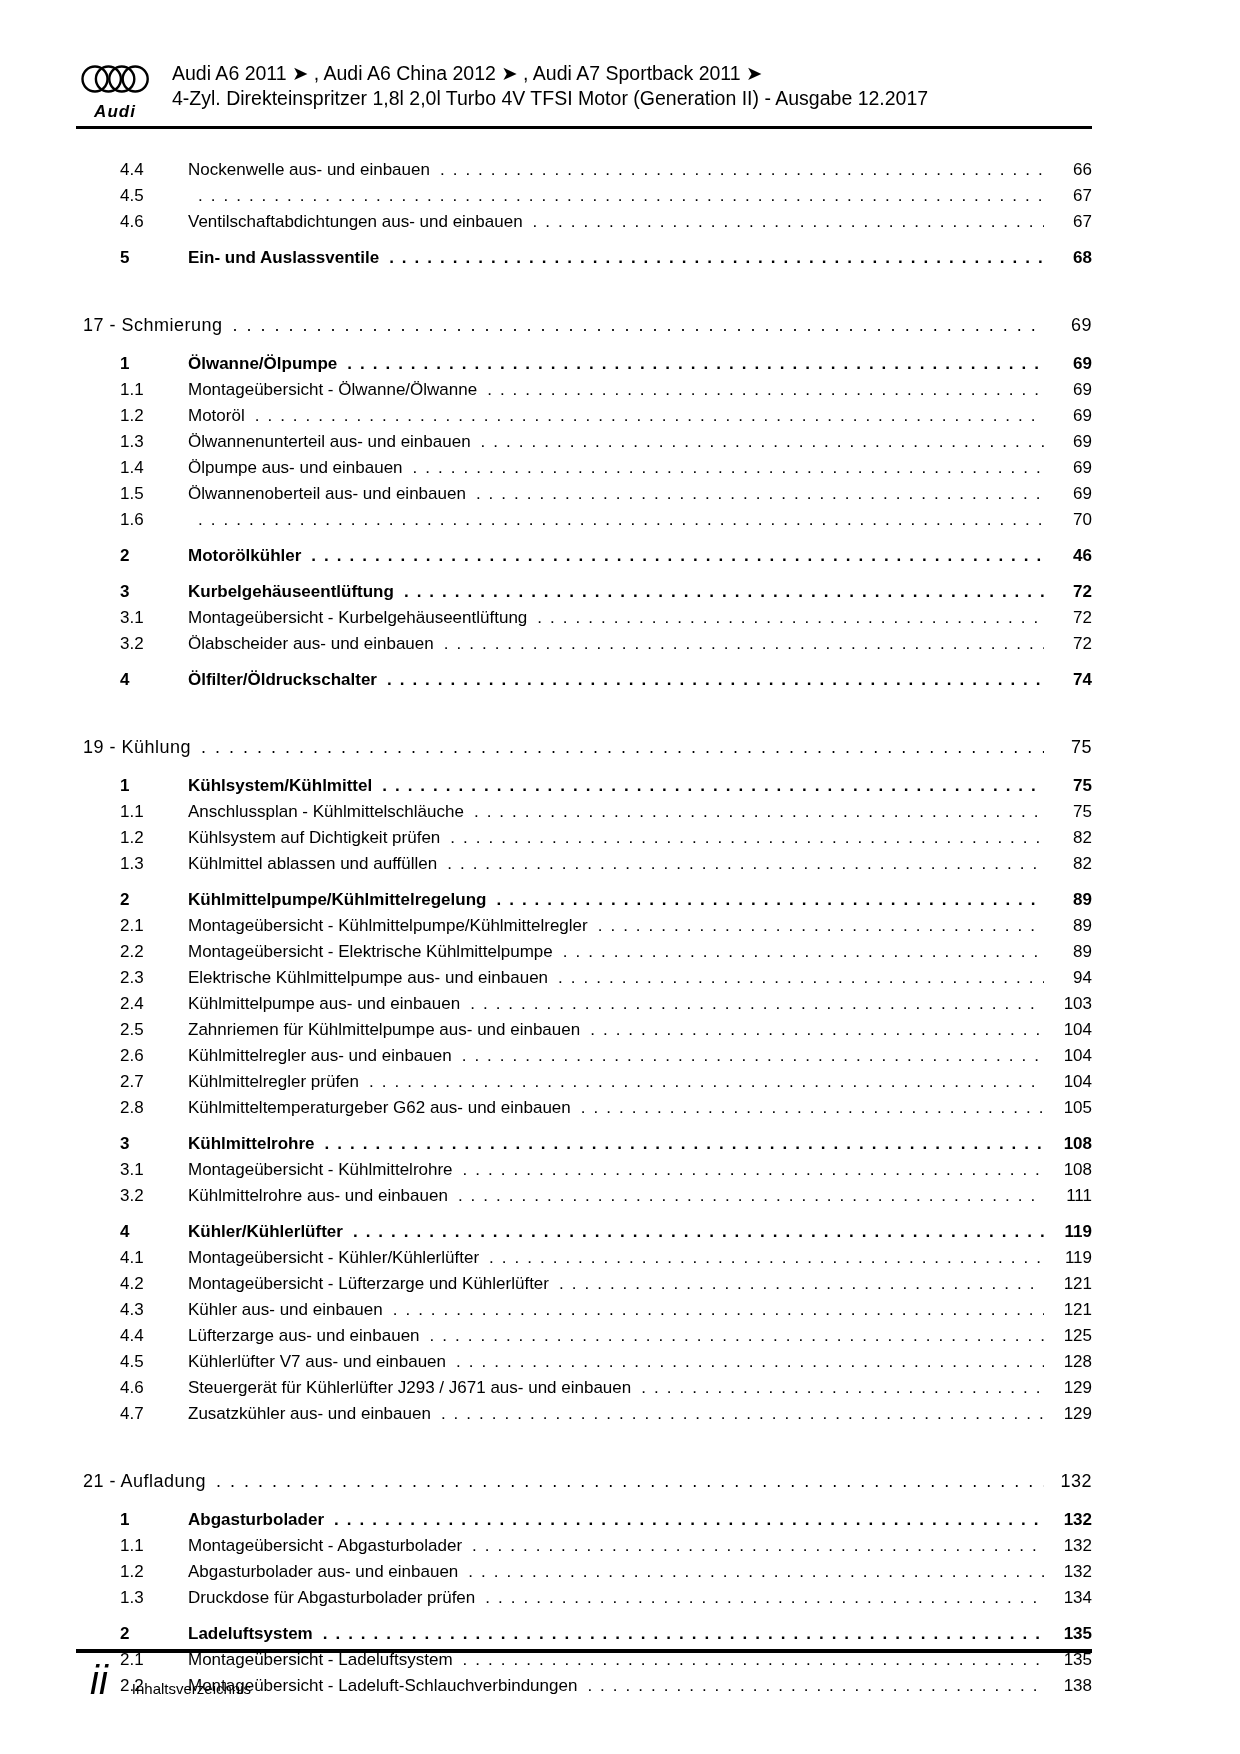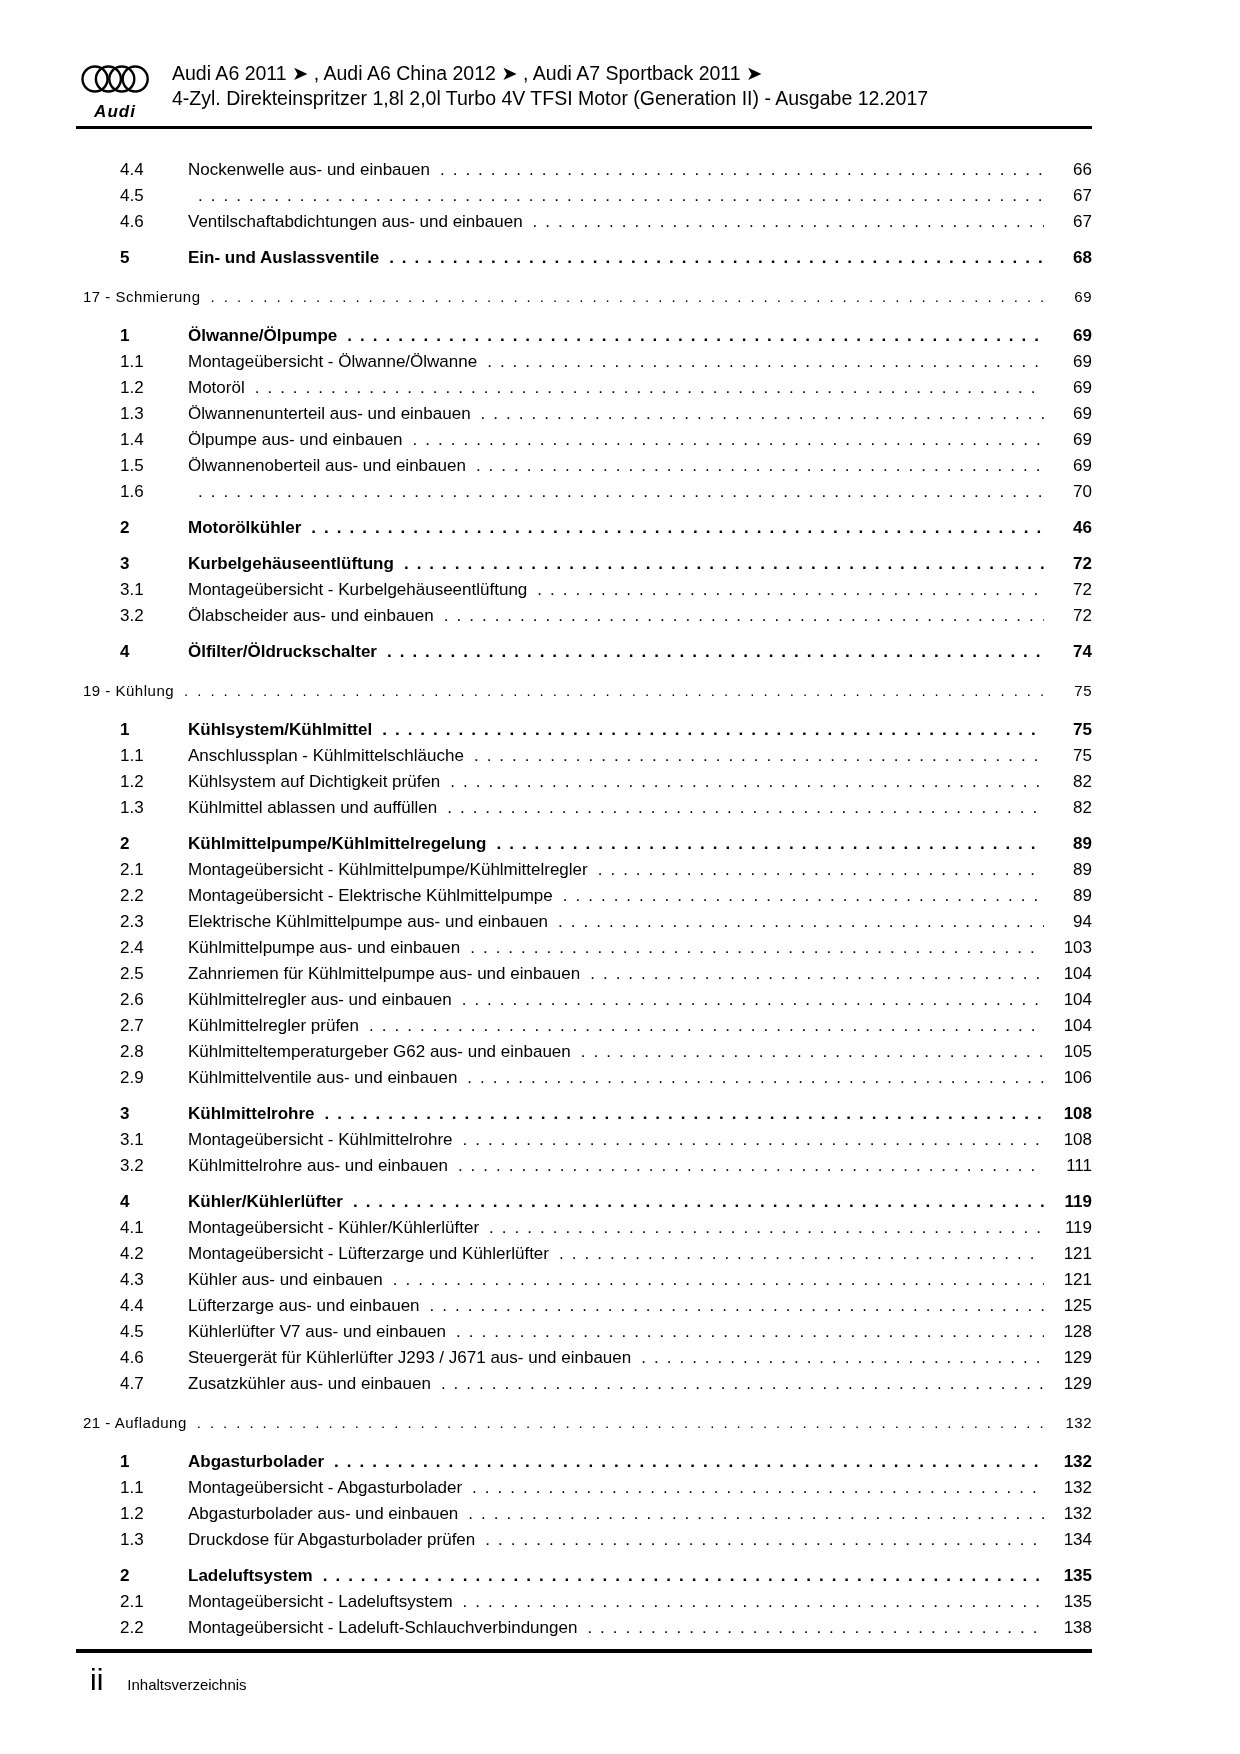--- a/index.html
+++ b/index.html
@@ -28,35 +28,35 @@
   .toc-row .title { flex: none; white-space: nowrap; }
   .toc-row .dots { flex: 1 1 auto; overflow: hidden; white-space: nowrap; margin: 0 4px 0 10px; }
   .toc-row .dots::after {
     content: "..........................................................................................................................................................................................................";
     letter-spacing: 8px;
   }
   .toc-row .pagenum { flex: none; min-width: 44px; text-align: right; }
 
   .toc-row.level-section { font-weight: bold; margin-top: 10px; }
   .toc-row.level-chapter {
-    font-size: 15px; line-height: 32px;
-    margin-top: 10px; margin-bottom: 6px;
+    font-size: 18px; line-height: 32px;
+    margin-top: 38px; margin-bottom: 6px;
     letter-spacing: 0.5px;
   }
   .toc-row.level-chapter .title { padding-left: 7px; }
   .toc-row.level-chapter .dots::after { letter-spacing: 9px; }
 
   
   .footer {
     position: absolute; left: 76px; right: 148px; top: 1649px;
     border-top: 4px solid #000;
     padding-top: 12px;
     display: flex; align-items: baseline; gap: 24px;
   }
-  .footer .roman { font-size: 30px; line-height: 30px; padding-left: 14px; }
+  .footer .roman { font-size: 40px; line-height: 30px; padding-left: 14px; font-style: italic; }
   .footer .footer-label { font-size: 15px; }
 </style>
 </head>
 <body>
 
 <div class="page">
 
   <header class="header">
     <div class="logo-block">
       <svg class="rings" viewBox="0 0 68 30" aria-hidden="true">
@@ -283,26 +283,20 @@
     <span class="pagenum">104</span>
   </div>
 
   <div class="toc-row level-sub">
     <span class="num">2.8</span>
     <span class="title">Kühlmitteltemperaturgeber G62 aus- und einbauen</span>
     <span class="dots"></span>
     <span class="pagenum">105</span>
   </div>
 
-  <div class="toc-row level-sub">
-    <span class="num">2.9</span>
-    <span class="title">Kühlmittelventile aus- und einbauen</span>
-    <span class="dots"></span>
-    <span class="pagenum">106</span>
-  </div>
 
   <div class="toc-row level-section">
     <span class="num">3</span>
     <span class="title">Kühlmittelrohre</span>
     <span class="dots"></span>
     <span class="pagenum">108</span>
   </div>
 
   <div class="toc-row level-sub">
     <span class="num">3.1</span>

